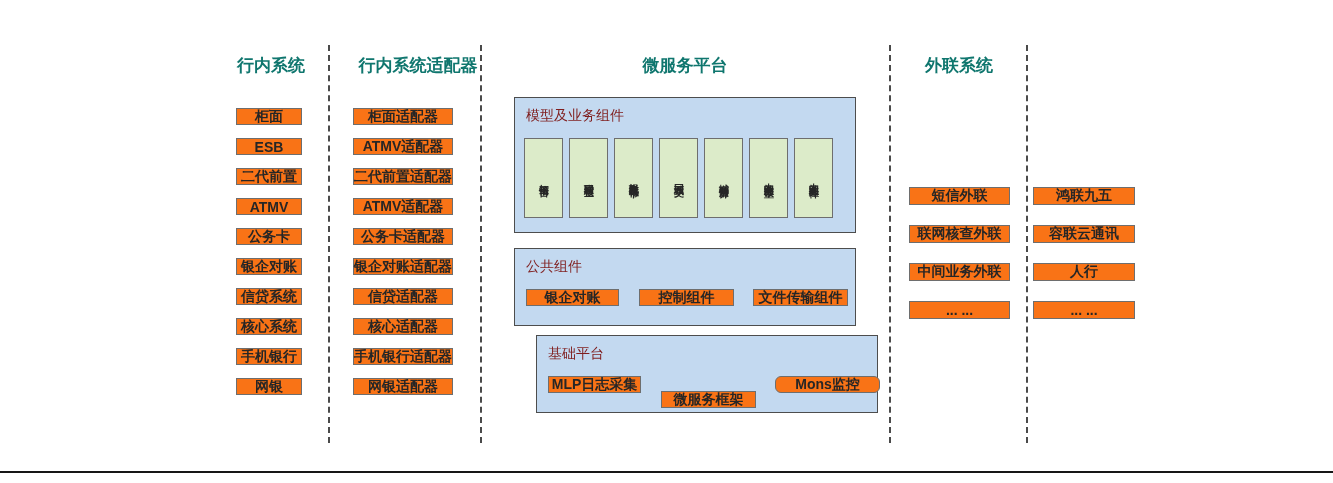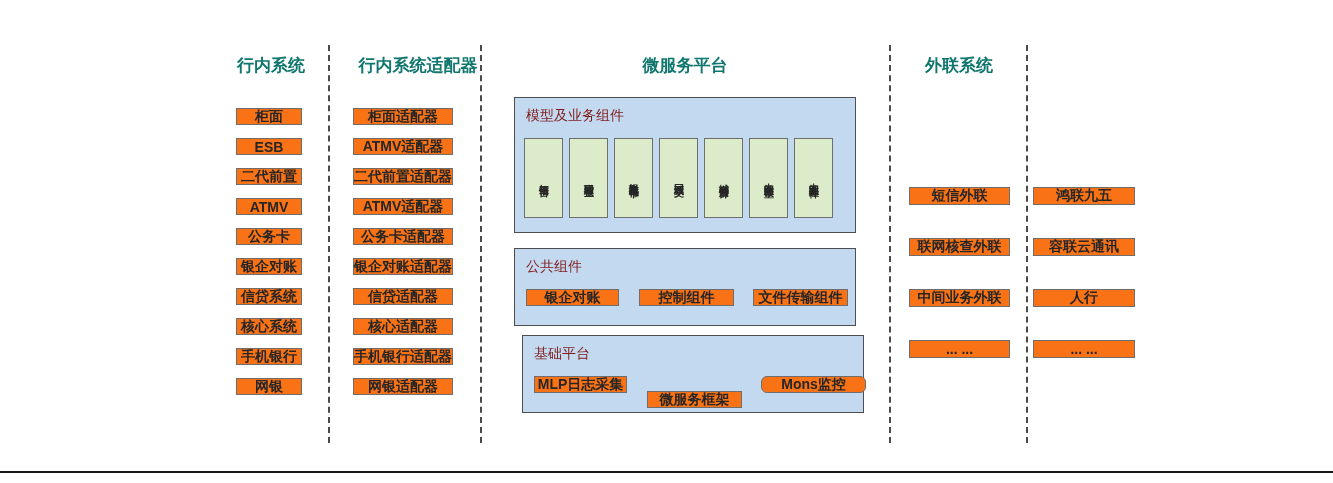--- a/index.html
+++ b/index.html
@@ -29,21 +29,21 @@
     height: 398px;
     width: 0;
     border-left: 2px dashed #4a4a4a;
   }
   .vstack {
     position: absolute;
     display: flex;
     flex-direction: column;
   }
   .stack-gap13 { gap: 13px; }
-  .stack-gap18 { gap: 33px; }
+  .stack-gap18 { gap: 20px; }
   .gbox {
     box-sizing: border-box;
     background: #f97316;
     border: 1px solid #6e6e6e;
     height: 17px;
     font-size: 14px;
     font-weight: bold;
     color: #262626;
     display: flex;
     align-items: center;
@@ -161,21 +161,21 @@
 
   <div class="panel" style="left:514px;top:248px;width:342px;height:78px;">
     <div class="panel-label">公共组件</div>
     <div class="hrow">
       <div class="gbox" style="left:11px;width:93px;">银企对账</div>
       <div class="gbox" style="left:124px;width:95px;">控制组件</div>
       <div class="gbox" style="left:238px;width:95px;">文件传输组件</div>
     </div>
   </div>
 
-  <div class="panel" style="left:522px;top:335px;width:342px;height:78px;">
+  <div class="panel" style="left:536px;top:335px;width:342px;height:78px;">
     <div class="panel-label">基础平台</div>
     <div class="hrow">
       <div class="gbox" style="left:11px;width:93px;">MLP日志采集</div>
       <div class="gbox" style="left:124px;width:95px;margin-top:15px;">微服务框架</div>
       <div class="gbox" style="left:238px;width:105px;border-radius:6px;">Mons监控</div>
     </div>
   </div>
 
   <div class="vstack stack-gap18" style="left:909px;top:187px;width:101px;">
     <div class="gbox h18">短信外联</div>

